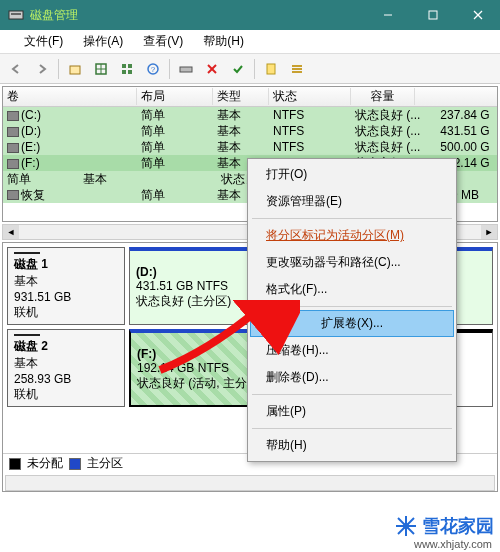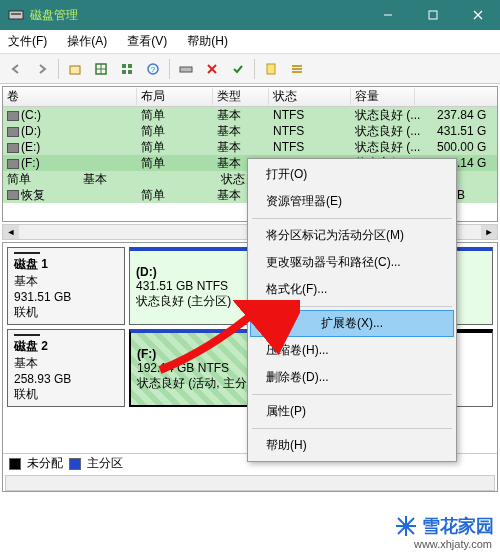--- a/index.html
+++ b/index.html
@@ -1,30 +1,30 @@
 <!DOCTYPE html>
 <html><head>
 <meta charset="utf-8">
 <style>
   * { box-sizing: border-box; }
   body { margin:0; font-family:"Microsoft YaHei","SimSun",Arial,sans-serif; font-size:12px; background:#fff; width:500px; height:552px; overflow:hidden; position:relative; }
   .titlebar { height:30px; background:#2d7d7d; color:#bef264; display:flex; align-items:center; padding:0 0 0 8px; }
   .titlebar .ticon { width:16px;height:16px;display:flex;align-items:center;justify-content:center;margin-right:6px;font-size:12px;}
   .titlebar-btns { margin-left:auto; display:flex; height:100%; }
   .titlebar-btns .wbtn { width:45px; display:flex;align-items:center;justify-content:center; color:#fff; }
-  .menubar { height:24px; background:#fff; display:flex; align-items:center; padding:0 4px; gap:12px; border-bottom:1px solid #ddd;}
+  .menubar { height:24px; background:#fff; display:flex; align-items:center; padding:0 20px; gap:12px; border-bottom:1px solid #ddd;}
   .menubar span { padding:2px 4px; }
   .toolbar { height:30px; background:#f5f5f5; display:flex; align-items:center; padding:0 4px; gap:2px; border-bottom:1px solid #ccc;}
   .toolbar .tb { width:24px;height:24px; display:flex;align-items:center;justify-content:center; border:1px solid transparent; }
   .toolbar .sep { width:1px;height:20px;background:#ccc;margin:0 2px;}
   .table { border:1px solid #999; margin:2px; height:136px; overflow:hidden; display:flex; flex-direction:column; }
   .thead, .trow { display:flex; }
   .thead { background:linear-gradient(#fdfdfd,#eee); border-bottom:1px solid #ccc; height:20px; align-items:center; }
   .thead .cell { border-right:1px solid #ddd; padding:0 4px; overflow:hidden; white-space:nowrap;}
-  .c-vol{width:134px;}.c-lay{width:76px;}.c-typ{width:56px;}.c-fs{width:82px;}.c-st{width:82px;}.c-cap{width:64px;}
+  .c-vol{width:134px;}.c-lay{width:76px;}.c-typ{width:56px;}.c-fs{width:82px;}.c-st{width:82px;}.c-cap{width:64px;text-align:center;}
   .trow { height:16px; align-items:center; }
   .trow .cell { padding:0 4px; overflow:hidden; white-space:nowrap;}
   .trow.sel { background:#c2e8c2; }
   .trow.hl { background:#a8dca8; }
   .vicon { display:inline-block;width:12px;height:10px;background:#888;border:1px solid #555;margin-right:2px; vertical-align:middle;}
   .hscroll { height:16px; background:#f0f0f0; margin:0 2px; border:1px solid #ccc; position:relative;}
   .hscroll .arrow { width:16px; height:14px; background:#ddd; position:absolute; top:0; display:flex;align-items:center;justify-content:center;font-size:9px;}
   .hscroll .arrow.l{left:0;} .hscroll .arrow.r{right:0;}
   .diskpanel { margin:2px; border:1px solid #999; height:250px; overflow:hidden; position:relative;}
   .diskrow { height:78px; display:flex; margin:4px; }
@@ -38,21 +38,21 @@
   .legend { height:20px; display:flex; align-items:center; gap:6px; padding:0 6px; border-top:1px solid #ccc; position:absolute; bottom:18px; left:0; right:0; background:#fff;}
   .legend .sw{width:12px;height:12px;display:inline-block;border:1px solid #666;}
   .sw.black{background:#000;} .sw.blue{background:#2048c8;}
   .watermark { position:absolute; right:6px; bottom:14px; display:flex; align-items:center; gap:4px; color:#0b5bd3; font-weight:bold; font-size:18px; opacity:0.9;}
   .watermark .logo{width:24px;height:24px;}
   .wmurl { position:absolute; right:8px; bottom:2px; font-size:11px; color:#555;}
   
   .ctxmenu { position:absolute; left:247px; top:158px; width:210px; background:#f2f2f2; border:1px solid #999; box-shadow:2px 2px 6px rgba(0,0,0,.3); padding:2px; z-index:10;}
   .ctxmenu .mi { padding:5px 16px 5px 16px; white-space:nowrap; }
   .ctxmenu .mi.hov { background:#9bd0f5; border:1px solid #3a9be0; padding:4px 15px;text-align:center; }
-  .ctxmenu .mi.dis { color:#000000;}
+  .ctxmenu .mi.dis { color:#c2410c;text-decoration:underline;}
   .ctxmenu .msep { height:1px; background:#ccc; margin:3px 2px;}
   
   .redarrow { position:absolute; left:140px; top:300px; width:160px; height:80px; z-index:20; pointer-events:none;}
   .foot-scroll { position:absolute; bottom:0; left:2px; right:2px; height:16px; background:#f0f0f0; border:1px solid #ccc;}
 </style>
 </head>
 <body>
 
 <div class="titlebar">
   <span class="ticon">

